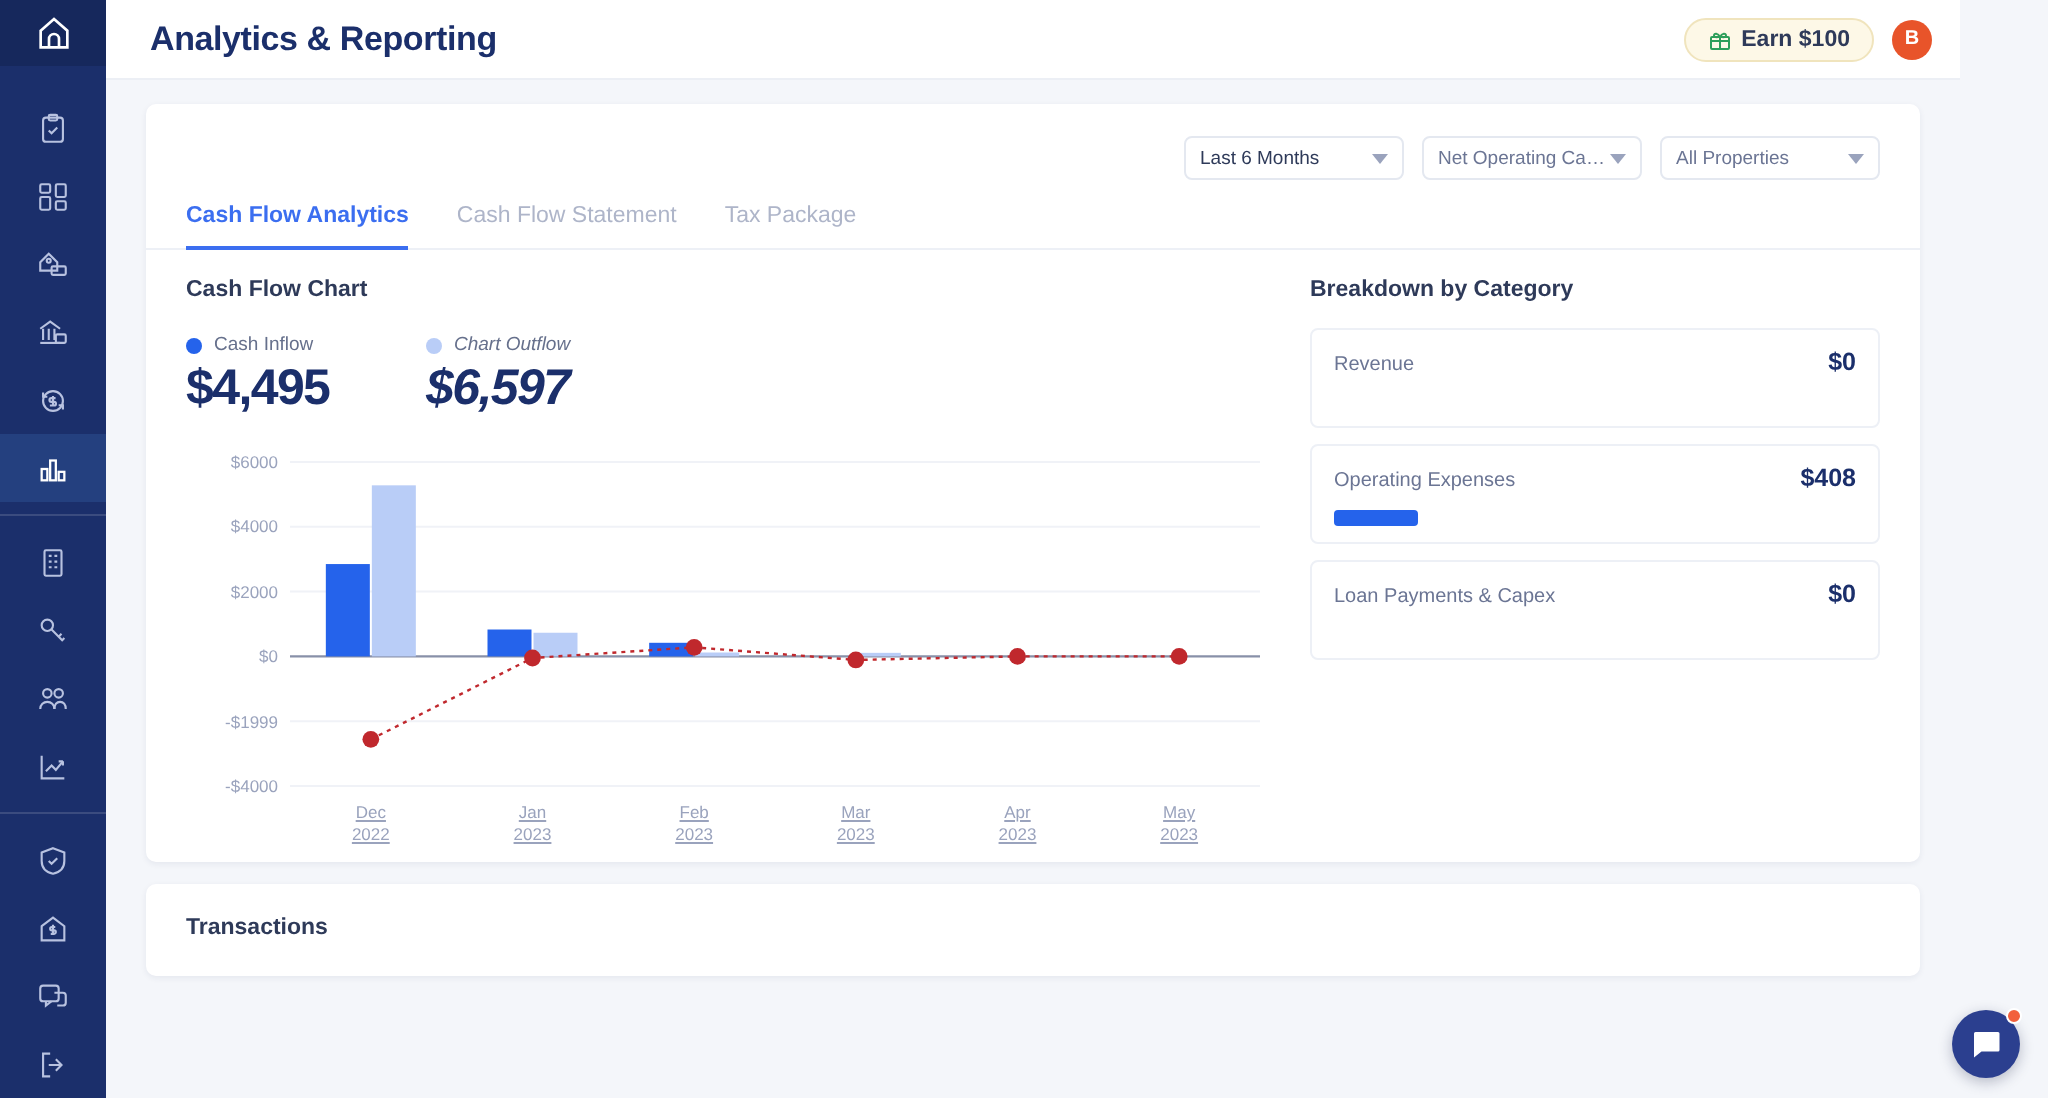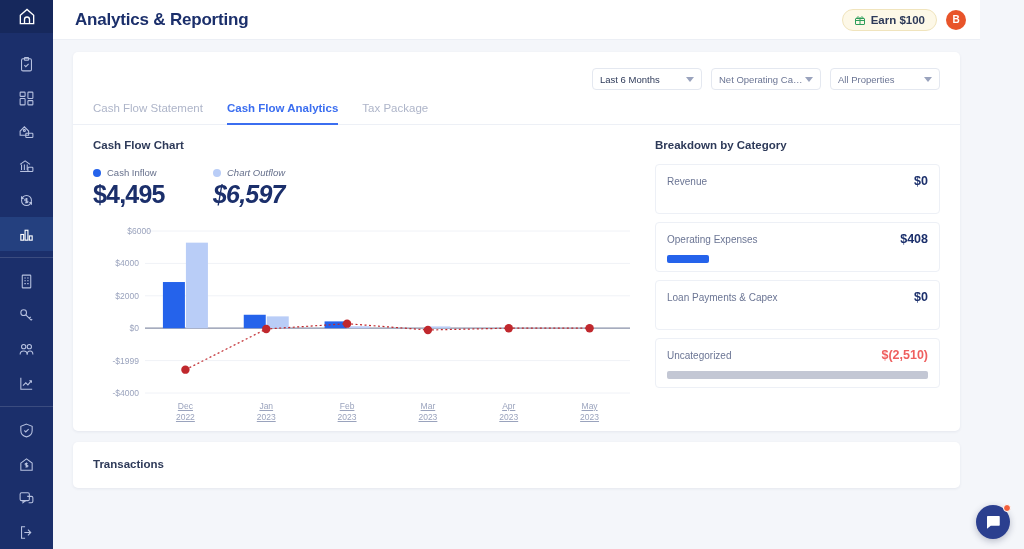--- a/index.html
+++ b/index.html
@@ -274,22 +274,22 @@
             <span>Net Operating Cas...</span>
             <i class="caret"></i>
           </div>
           <div class="select">
             <span>All Properties</span>
             <i class="caret"></i>
           </div>
         </div>
 
         <div class="tabs">
+          <div class="tab active">Cash Flow Analytics</div>
           <div class="tab">Cash Flow Statement</div>
-          <div class="tab active">Cash Flow Analytics</div>
           <div class="tab">Tax Package</div>
         </div>
 
         <div class="body-cols">
 
           <div class="col-left">
             <div class="sec-title">Cash Flow Chart</div>
 
             <div class="legend">
               <div class="lg">
@@ -325,21 +325,21 @@
                   <rect x="335.4166666666667" y="105.41799999999999" width="22" height="1.7820000000000107" fill="#b9cdf7"></rect>
                   <path d="M92.41666666666666 148.672 L173.24999999999997 108.00999999999999 L254.08333333333331 102.66399999999999 L334.9166666666667 108.982 L415.75 107.2 L496.5833333333333 107.2 " fill="none" stroke="#c0282d" stroke-width="1.2" stroke-dasharray="2 2.5"></path>
                   <circle cx="92.41666666666666" cy="148.672" r="4.2" fill="#c0282d"></circle>
                   <circle cx="173.24999999999997" cy="108.00999999999999" r="4.2" fill="#c0282d"></circle>
                   <circle cx="254.08333333333331" cy="102.66399999999999" r="4.2" fill="#c0282d"></circle>
                   <circle cx="334.9166666666667" cy="108.982" r="4.2" fill="#c0282d"></circle>
                   <circle cx="415.75" cy="107.2" r="4.2" fill="#c0282d"></circle>
                   <circle cx="496.5833333333333" cy="107.2" r="4.2" fill="#c0282d"></circle>
                 </svg>
               <div id="chart-ticks">
-                  <div class="ytick" style="left: 12px; top: 5px;">$6000</div>
+                  <div class="ytick" style="left: 0px; top: 5px;">$6000</div>
                   <div class="ytick" style="left: 0px; top: 37.4px;">$4000</div>
                   <div class="ytick" style="left: 0px; top: 69.8px;">$2000</div>
                   <div class="ytick" style="left: 0px; top: 102.2px;">$0</div>
                   <div class="ytick" style="left: 0px; top: 134.6px;">-$1999</div>
                   <div class="ytick" style="left: 0px; top: 167px;">-$4000</div>
                   <div class="xtick" style="left: 62.4167px; top: 180px;">
                     <div>Dec</div>
                     <div>2022</div>
                   </div>
                   <div class="xtick" style="left: 143.25px; top: 180px;">
@@ -389,29 +389,20 @@
                 </div>
                 <div class="bd-item">
                   <div class="bd-row">
                     <span class="bd-name">Loan Payments &amp; Capex</span>
                     <span class="bd-val">$0</span>
                   </div>
                   <div class="bd-bar-track">
                     <div class="bd-bar" style="width: 0%; background: rgb(37, 99, 235);"></div>
                   </div>
                 </div>
-                <div class="bd-item">
-                  <div class="bd-row">
-                    <span class="bd-name">Uncategorized</span>
-                    <span class="bd-val neg">$(2,510)</span>
-                  </div>
-                  <div class="bd-bar-track">
-                    <div class="bd-bar" style="width: 100%; background: rgb(195, 199, 212);"></div>
-                  </div>
-                </div>
               </div>
           </div>
 
         </div>
       </div>
 
       <div class="card trans-card">
         <div class="trans-title">Transactions</div>
       </div>
 

